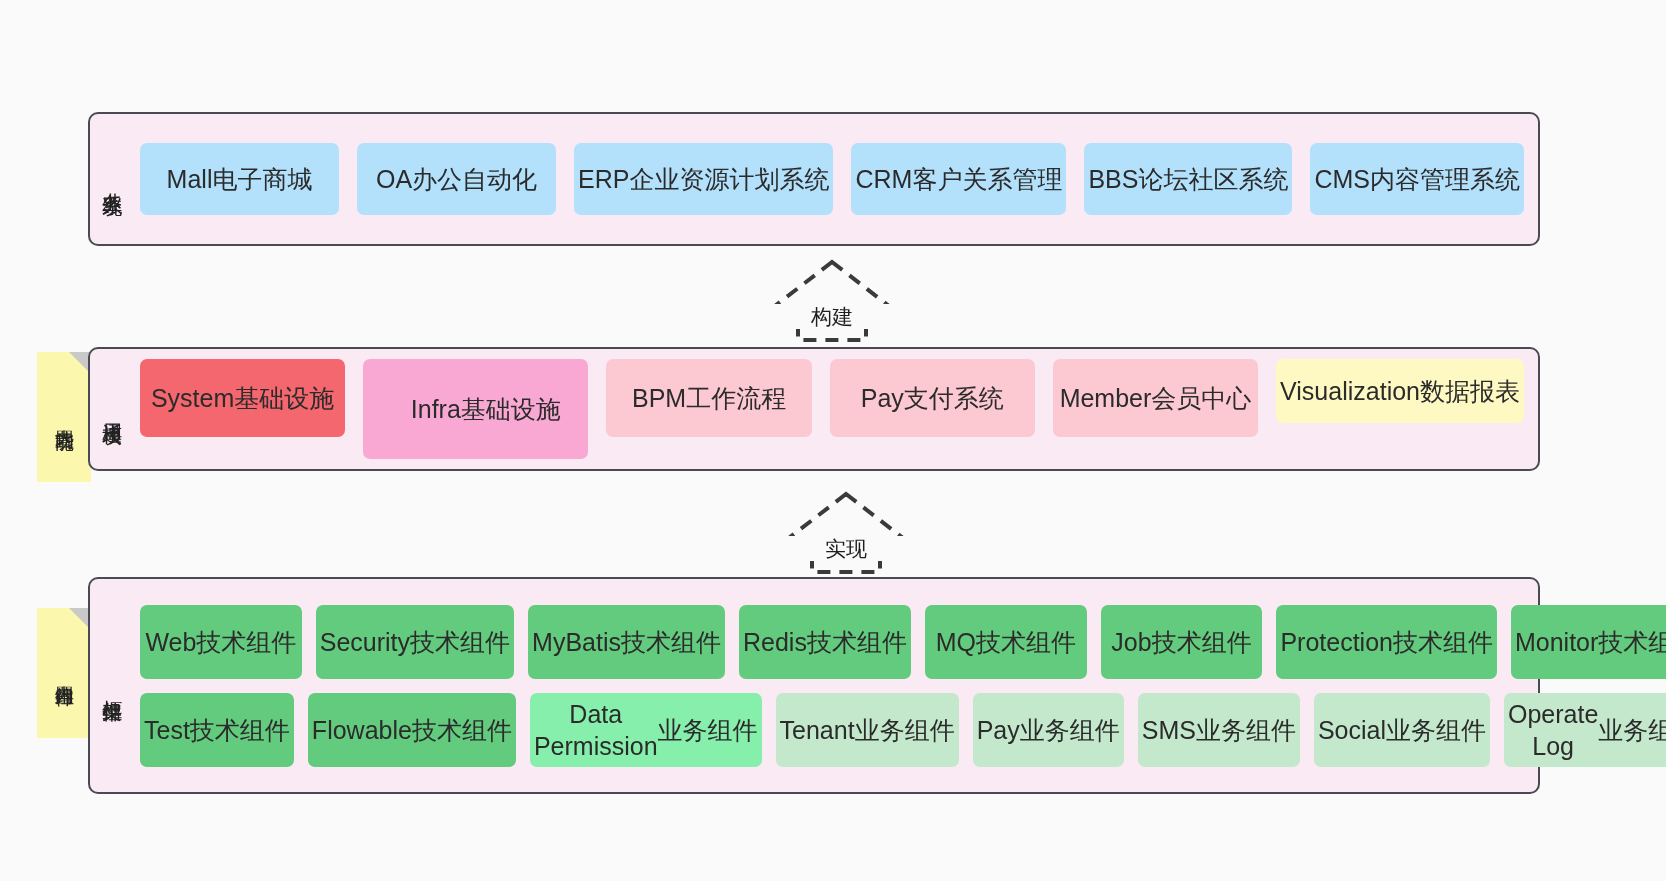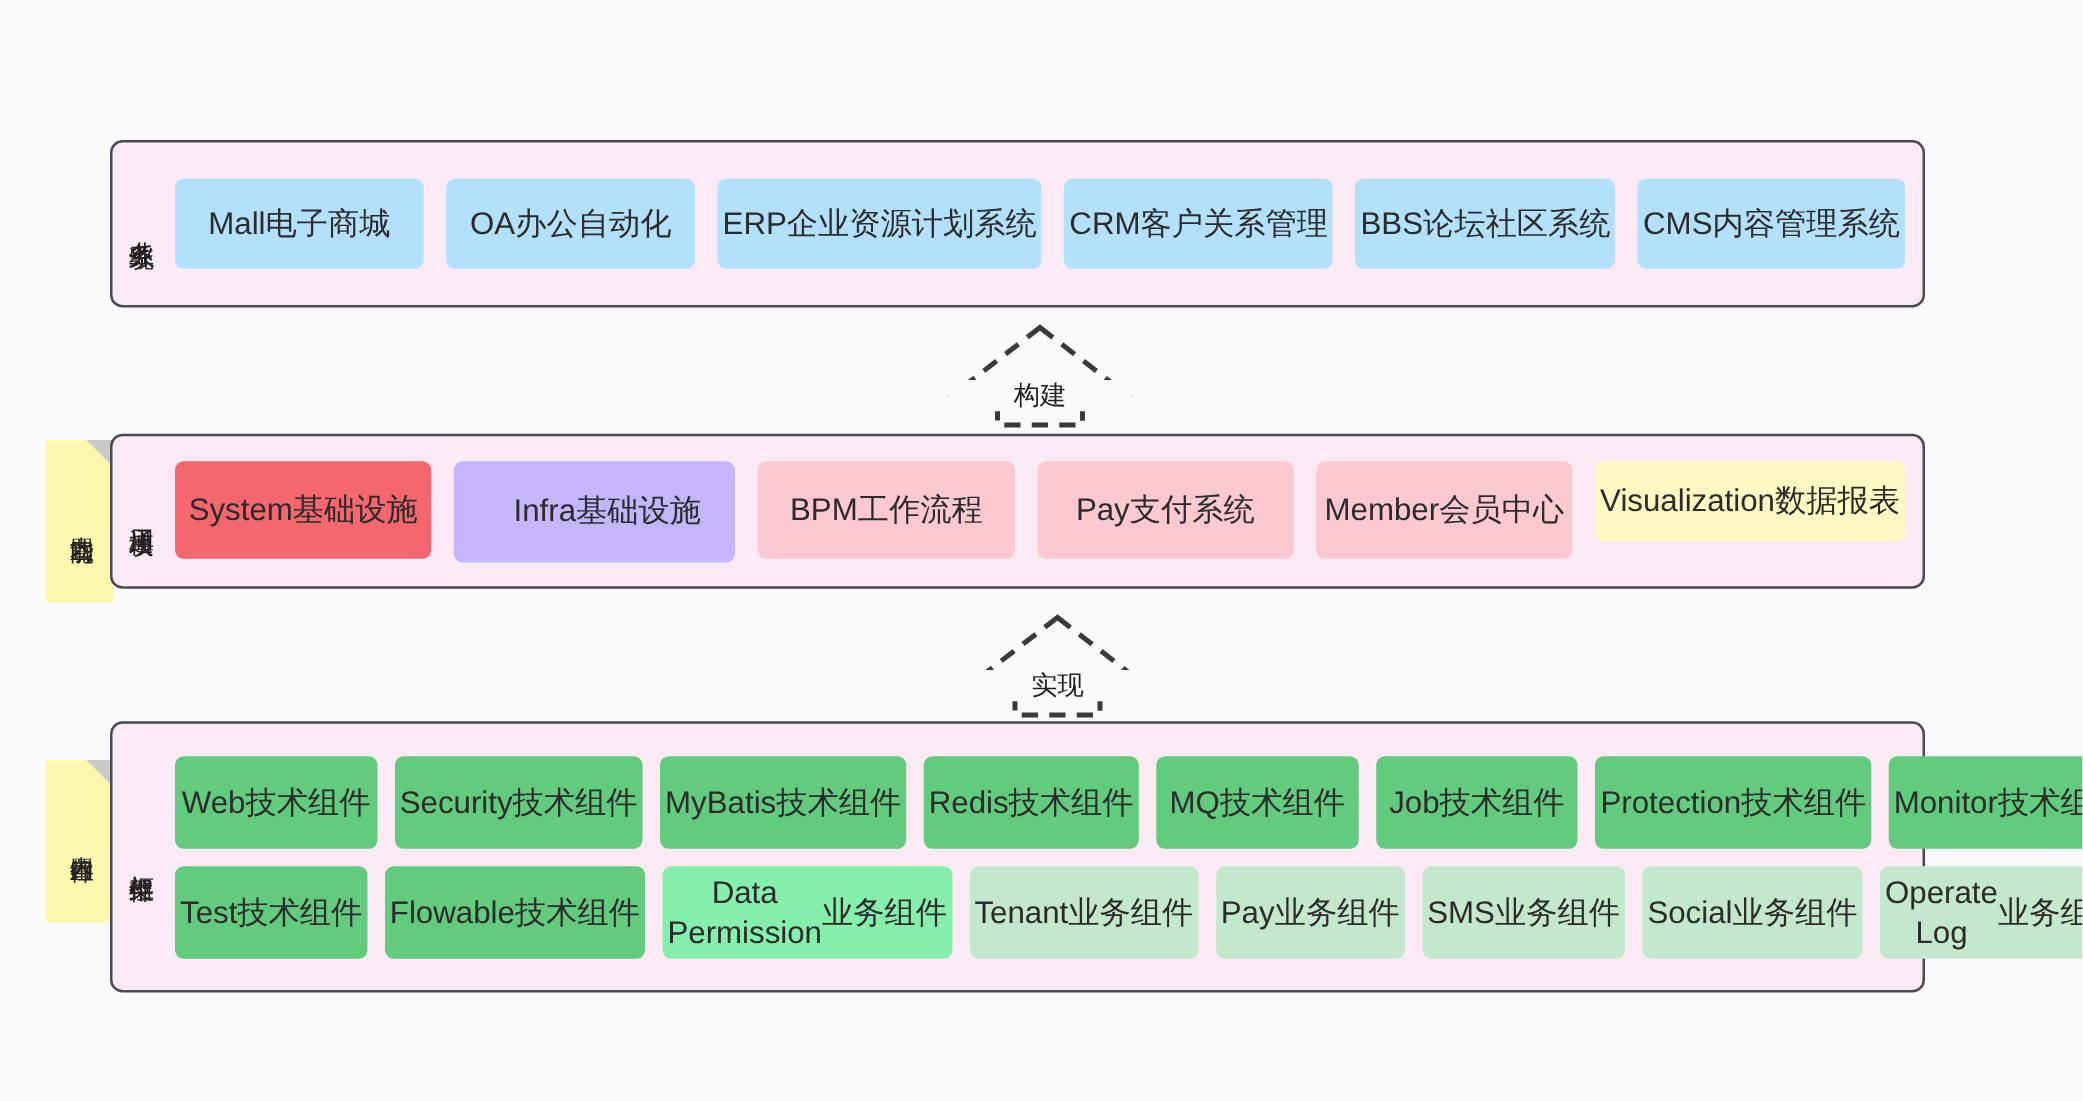--- a/index.html
+++ b/index.html
@@ -164,21 +164,21 @@
   </div>
 
   <div class="layer" id="layer-common" style="left:88px; top:347px; width:1452px; height:124px;">
     <div class="layer-title">通用模块</div>
     <div class="layer-body">
       <div class="row">
         <div class="cell" style="background:#f4676e; height:78px;">
           <span class="t1">System</span>
           <span class="t2">基础设施</span>
         </div>
-        <div class="cell" style="background:#c4b5fd; height:81px;padding-left:24px;">
+        <div class="cell" style="background:#f9a8d4; height:100px;padding-left:24px;">
           <span class="t1">Infra</span>
           <span class="t2">基础设施</span>
         </div>
         <div class="cell" style="background:#fcc9d2; height:78px;">
           <span class="t1">BPM</span>
           <span class="t2">工作流程</span>
         </div>
         <div class="cell" style="background:#fcc9d2; height:78px;">
           <span class="t1">Pay</span>
           <span class="t2">支付系统</span>

